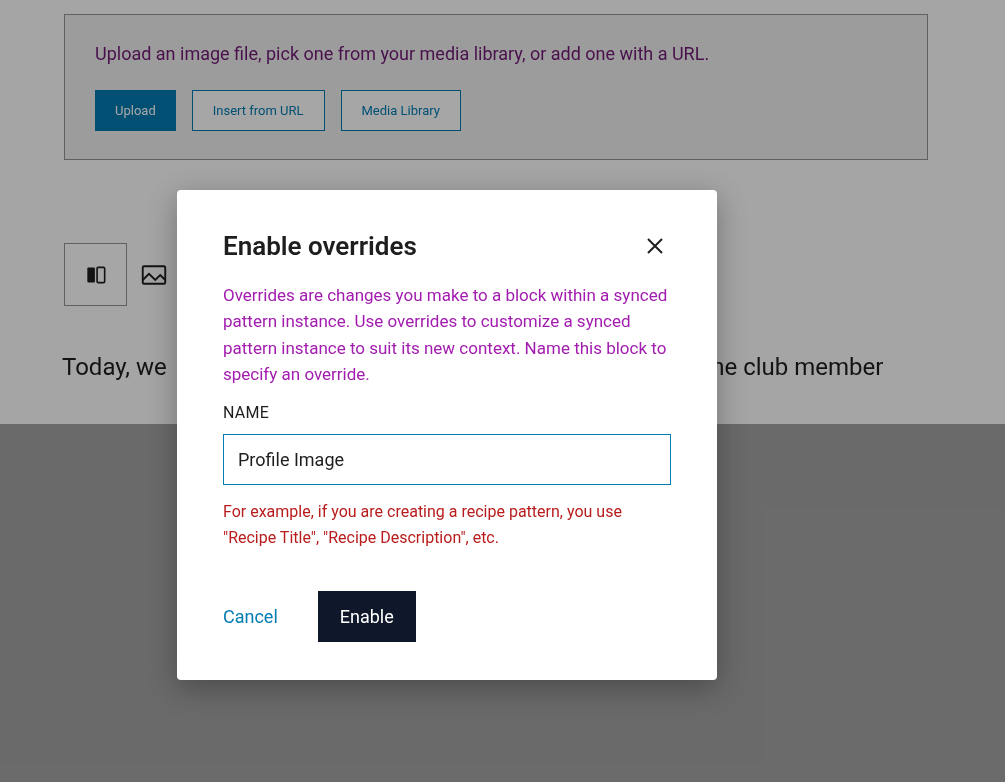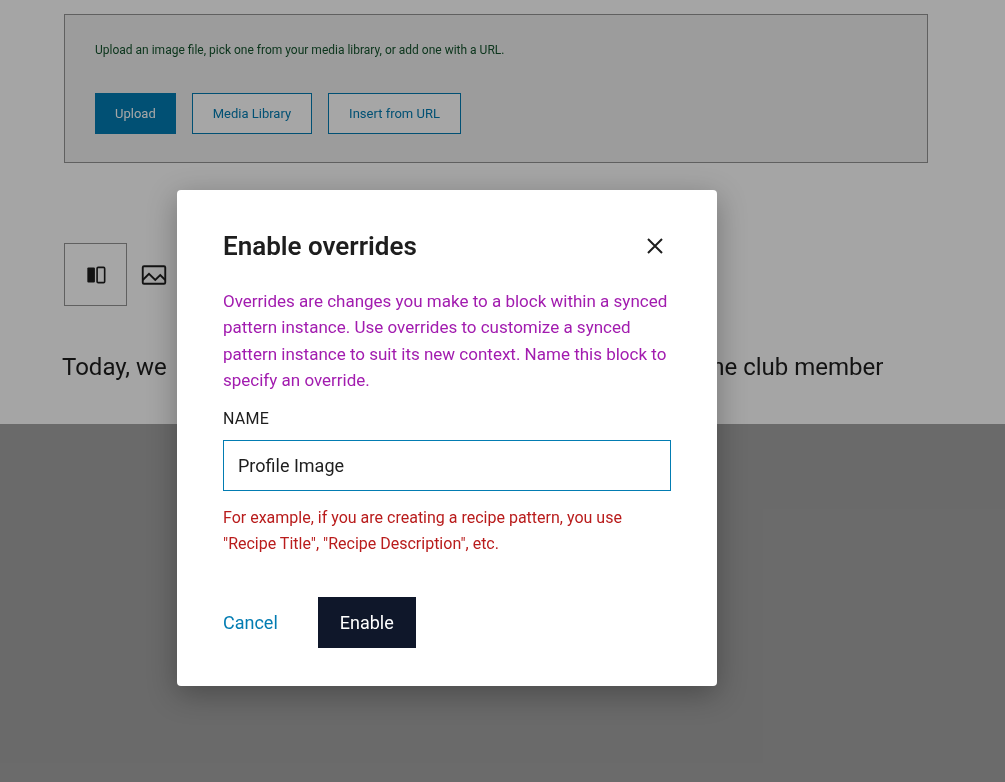--- a/index.html
+++ b/index.html
@@ -46,23 +46,23 @@
       align-items: center;
       gap: 14px;
       margin-bottom: 22px;
     }
     .image-block-title {
       font-size: 18px;
       font-weight: 600;
       color: #1e1e1e;
     }
     .image-block-desc {
-      font-size: 12px;
-      color: #14532d;
-      margin-bottom: 36px;
+      font-size: 18px;
+      color: #701a75;
+      margin-bottom: 26px;
     }
     .image-block-buttons {
       display: flex;
       gap: 16px;
     }
     .btn {
       padding: 12px 20px;
       font-size: 13px;
       border: none;
       cursor: pointer;
@@ -110,21 +110,21 @@
       width: 540px;
       background: white;
       border-radius: 4px;
       box-shadow: 0 8px 30px rgba(0,0,0,0.3);
       padding: 40px 46px 38px 46px;
     }
     .modal-header {
       display: flex;
       justify-content: space-between;
       align-items: center;
-      margin-bottom: 26px;
+      margin-bottom: 20px;
     }
     .modal-title {
       font-size: 26px;
       font-weight: 600;
       color: #1e1e1e;
     }
     .modal-close {
       background: none;
       border: none;
       cursor: pointer;
@@ -189,22 +189,22 @@
     }
   </style>
 </head>
 <body>
 
 <div class="content-area">
   <div class="image-block">
     <div class="image-block-desc">Upload an image file, pick one from your media library, or add one with a URL.</div>
     <div class="image-block-buttons">
       <button class="btn btn-primary">Upload</button>
+      <button class="btn btn-outline">Insert from URL</button>
       <button class="btn btn-outline">Media Library</button>
-      <button class="btn btn-outline">Insert from URL</button>
     </div>
   </div>
 
   <div class="toolbar">
     <button class="toolbar-btn">
       <span>
         <svg class="icon-svg" width="26" height="26" viewBox="0 0 24 24" fill="#1e1e1e">
           <rect x="4" y="5" width="7" height="14" rx="1"></rect>
           <rect x="13" y="5" width="7" height="14" rx="1" fill="none" stroke="#1e1e1e" stroke-width="1.5"></rect>
         </svg>

